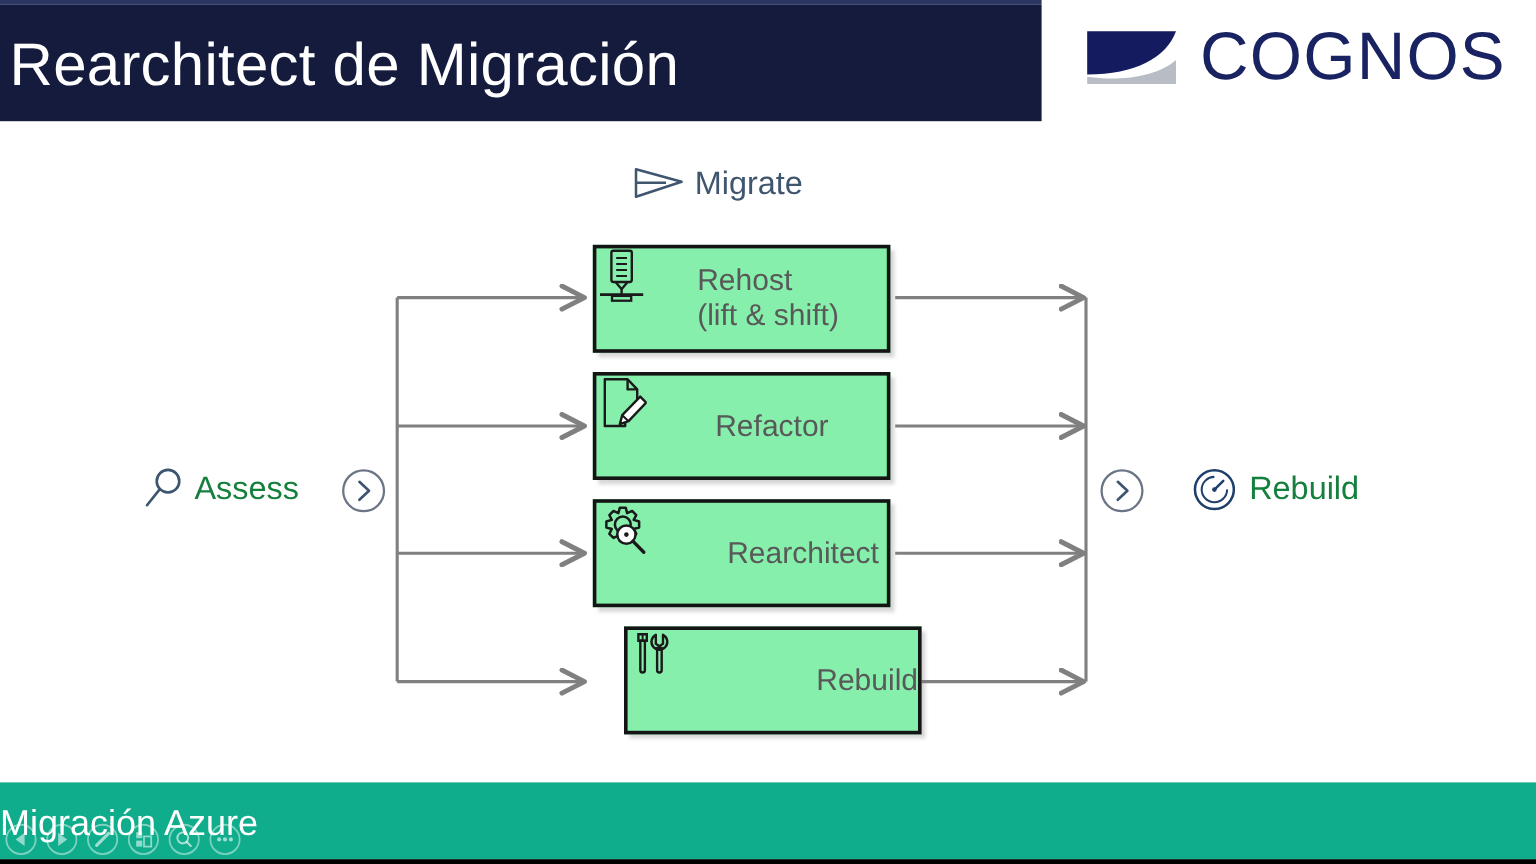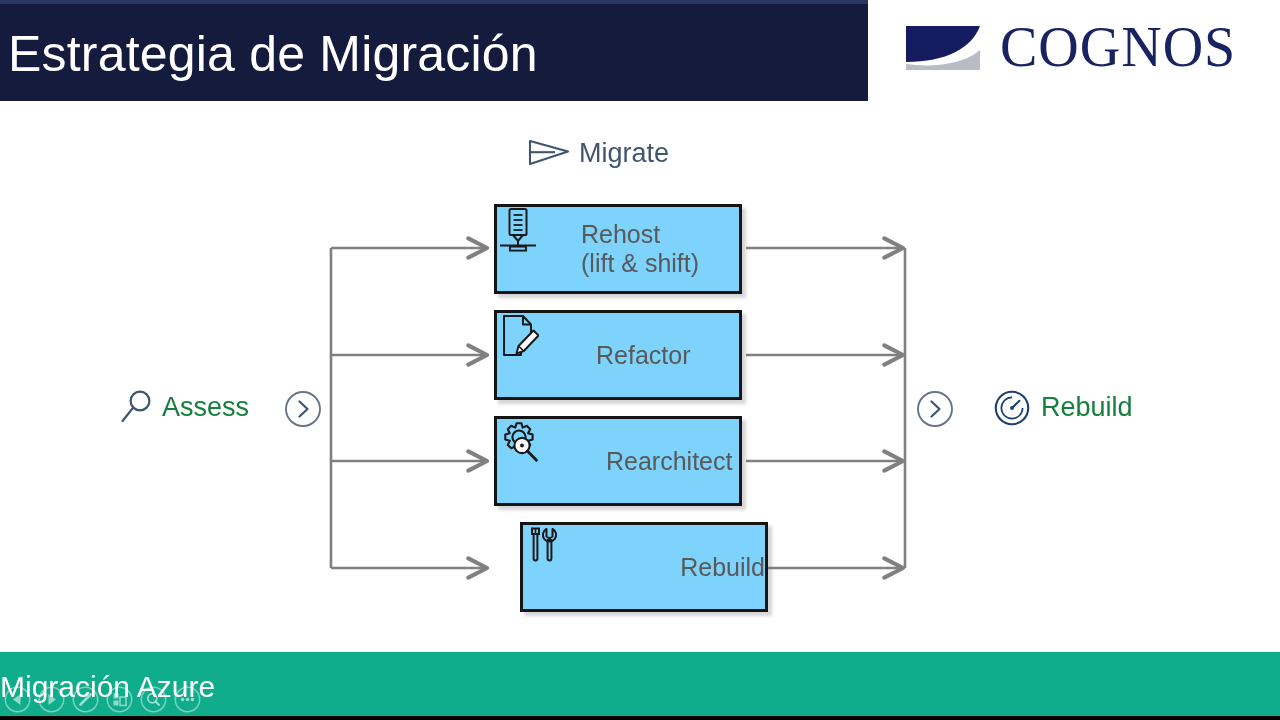--- a/index.html
+++ b/index.html
@@ -51,21 +51,21 @@
   #logo-mark { position: absolute; left: 0; top: 8px; width: 86px; height: 48px; }
   #logo-word {
     position: absolute;
     left: 98px; top: 1px;
     font-size: 56px;
     line-height: 60px;
     letter-spacing: 1px;
     color: #1a2362;
     font-weight: 400;
     white-space: nowrap;
-    font-family: Liberation Serif, serif;
+    font-family: Liberation Sans, sans-serif;
   }
 
   
   #diagram {
     position: absolute;
     left: 0; top: 101px;
     width: 1280px; height: 551px;
   }
   #diagram svg { position: absolute; left: 0; top: 0; }
 
@@ -88,21 +88,21 @@
 
   .chev-circle { position: absolute; width: 38px; height: 38px; }
   #chev-left  { left: 284px; top: 289px; }
   #chev-right { left: 916px; top: 289px; }
 
   
   .opt-box {
     position: absolute;
     width: 248px;
     box-sizing: border-box;
-    background: #7dd3fc;
+    background: #86efac;
     border: 3px solid #141414;
     box-shadow: 4px 4px 3px rgba(120,120,120,0.30);
     display: flex;
     align-items: center;
   }
   #box-rehost      { left: 494px; top: 103px; height: 90px; }
   #box-refactor    { left: 494px; top: 209px; height: 90px; padding-left: 15px; }
   #box-rearchitect { left: 494px; top: 315px; height: 90px; padding-left: 25px; }
   #box-rebuild     { left: 520px; top: 421px; height: 90px; text-align: right; }
 
@@ -157,21 +157,21 @@
     cursor: pointer;
   }
 </style>
 </head>
 <body>
 
 <div id="slide">
 
   <div id="header-topline"></div>
   <div id="header-band">
-    <div id="slide-title">Estrategia de Migración</div>
+    <div id="slide-title">Rearchitect de Migración</div>
   </div>
 
   <div id="logo">
     <div id="logo-mark">
       <svg width="86" height="48" viewBox="0 0 86 48">
         <path d="M4 40 L4 46 L78 46 L78 26 C62 40 32 44 4 40 Z" fill="#b8bcc4"></path>
         <path d="M4 2 L78 2 C70 24 44 38 4 38 Z" fill="#141b5e"></path>
       </svg>
     </div>
     <div id="logo-word">COGNOS</div>

